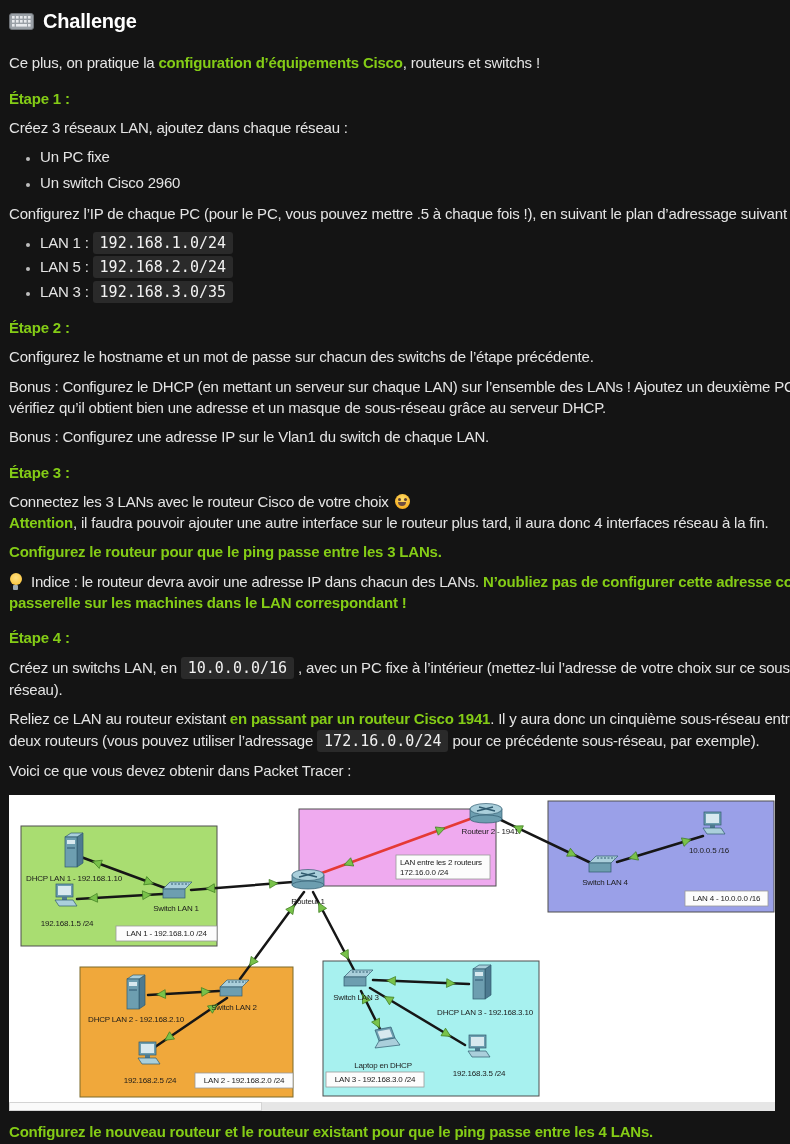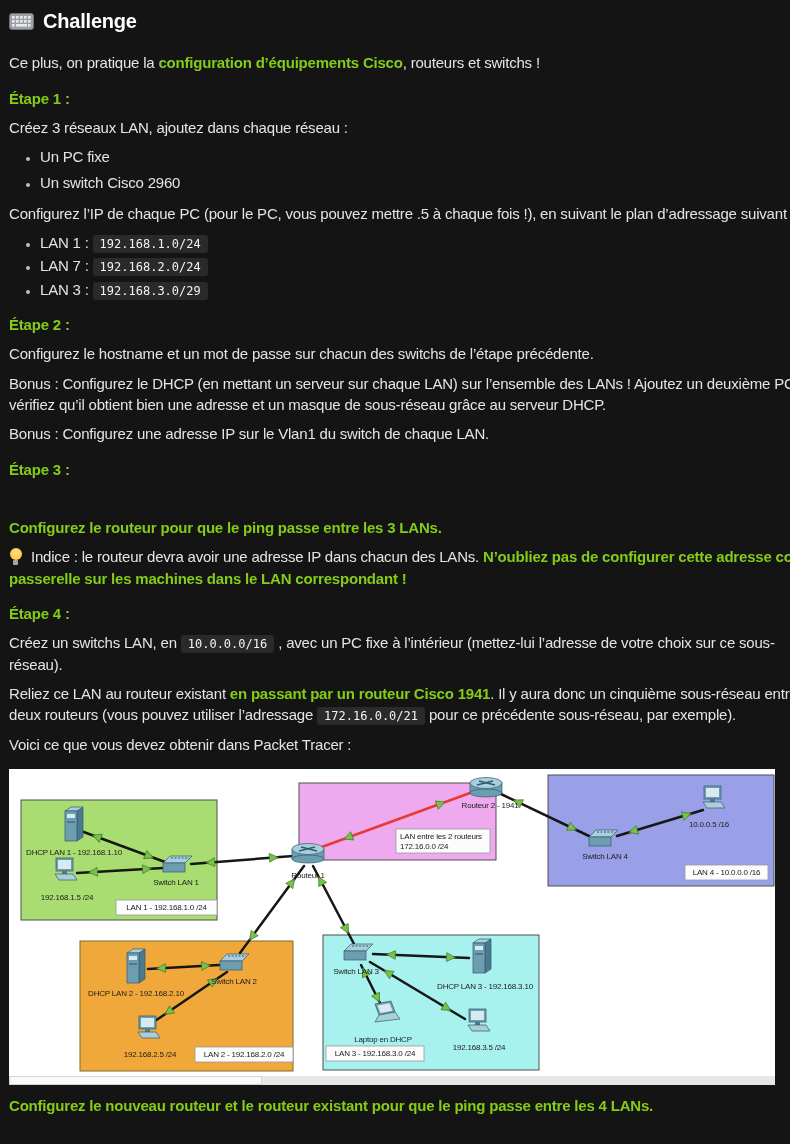--- a/index.html
+++ b/index.html
@@ -12,21 +12,21 @@
   .page{width:828px;padding:5px 0 0 9px;box-sizing:border-box;}
   h1{font-size:20px;font-weight:700;color:#fff;margin:2px 0 17px 0;display:flex;align-items:center;gap:9px;}
   p{margin:8px 0;}
   .b, b{font-weight:700;color:#84cc16;}
   .etape{margin-top:14px;}
   ul{margin:7px 0 10px 0;padding-left:31px;}
   li{margin:4px 0;}
   li::marker{color:#bdbdbd;font-size:12px;}
   code{
     font-family:"DejaVu Sans Mono","Liberation Mono",monospace;
-    font-size:12px;background:#2a2a2a;color:#f2f2f2;
+    font-size:15px;background:#2a2a2a;color:#f2f2f2;
     padding:2px 7px;border-radius:3px;letter-spacing:0;
   }
   li.chip{margin:2px 0;}
   
   .kbd-icon{display:inline-block;line-height:0;}
   .smiley-icon{display:inline-block;width:15px;height:15px;border-radius:50%;
     background:radial-gradient(circle at 50% 35%,#ffdf6b 0%,#f6b125 70%,#e99617 100%);
     position:relative;vertical-align:-2px;margin-left:2px;}
   .smiley-icon::before{content:"";position:absolute;left:3px;top:4px;width:3px;height:3px;border-radius:50%;
     background:#5d4037;box-shadow:6px 0 0 #5d4037;}
@@ -76,39 +76,40 @@
   <p class="b etape">Étape 1 :</p>
   <p>Créez 3 réseaux LAN, ajoutez dans chaque réseau :</p>
   <ul>
     <li>Un PC fixe</li>
     <li>Un switch Cisco 2960</li>
   </ul>
 
   <p>Configurez l’IP de chaque PC (pour le PC, vous pouvez mettre .5 à chaque fois !), en suivant le plan d’adressage suivant :</p>
   <ul>
     <li class="chip"><span>LAN 1 : </span><code>192.168.1.0/24</code></li>
-    <li class="chip"><span>LAN 7 : </span><code>192.168.2.0/24</code></li>
-    <li class="chip"><span>LAN 3 : </span><code>192.168.3.0/29</code></li>
+    <li class="chip"><span>LAN 5 : </span><code>192.168.2.0/24</code></li>
+    <li class="chip"><span>LAN 3 : </span><code>192.168.3.0/35</code></li>
   </ul>
 
   <p class="b etape">Étape 2 :</p>
   <p>Configurez le hostname et un mot de passe sur chacun des switchs de l’étape précédente.</p>
   <p>Bonus : Configurez le DHCP (en mettant un serveur sur chaque LAN) sur l’ensemble des LANs ! Ajoutez un deuxième PC et vérifiez qu’il obtient bien une adresse et un masque de sous-réseau grâce au serveur DHCP.</p>
   <p>Bonus : Configurez une adresse IP sur le Vlan1 du switch de chaque LAN.</p>
 
   <p class="b etape">Étape 3 :</p>
   <p>
-    <br>
+    <span><span>Connectez les 3 LANs avec le routeur Cisco de votre choix </span><span class="smiley-icon"></span></span><br>
+    <span><b>Attention</b><span>, il faudra pouvoir ajouter une autre interface sur le routeur plus tard, il aura donc 4 interfaces réseau à la fin.</span></span>
   </p>
   <p class="b">Configurez le routeur pour que le ping passe entre les 3 LANs.</p>
   <p><span class="bulb-icon"></span><span> Indice : le routeur devra avoir une adresse IP dans chacun des LANs. </span><b>N’oubliez pas de configurer cette adresse comme passerelle sur les machines dans le LAN correspondant !</b></p>
 
   <p class="b etape">Étape 4 :</p>
   <p><span>Créez un switchs LAN, en </span><code>10.0.0.0/16</code><span> , avec un PC fixe à l’intérieur (mettez-lui l’adresse de votre choix sur ce sous-réseau).</span></p>
-  <p><span>Reliez ce LAN au routeur existant </span><b>en passant par un routeur Cisco 1941</b><span>. Il y aura donc un cinquième sous-réseau entre les deux routeurs (vous pouvez utiliser l’adressage </span><code>172.16.0.0/21</code><span> pour ce précédente sous-réseau, par exemple).</span></p>
+  <p><span>Reliez ce LAN au routeur existant </span><b>en passant par un routeur Cisco 1941</b><span>. Il y aura donc un cinquième sous-réseau entre les deux routeurs (vous pouvez utiliser l’adressage </span><code>172.16.0.0/24</code><span> pour ce précédente sous-réseau, par exemple).</span></p>
   <p>Voici ce que vous devez obtenir dans Packet Tracer :</p>
 
   <div class="diagram-wrap">
     <svg id="diagram-svg" class="diagram-canvas" width="766" height="307" viewBox="0 0 766 307" style="background: rgb(255, 255, 255);">
         <rect x="12" y="31" width="196" height="120" fill="#a9dd71" stroke="#4f4f4f" stroke-width="1"></rect>
         <rect x="290" y="14" width="197" height="77" fill="#efaaef" stroke="#4f4f4f" stroke-width="1"></rect>
         <rect x="539" y="6" width="226" height="111" fill="#9aa0e8" stroke="#4f4f4f" stroke-width="1"></rect>
         <rect x="71" y="172" width="213" height="130" fill="#f0a83b" stroke="#7c6a2b" stroke-width="1"></rect>
         <rect x="314" y="166" width="216" height="135" fill="#a7f1ef" stroke="#4f4f4f" stroke-width="1"></rect>
         <line x1="72" y1="62" x2="156" y2="93" stroke="#161616" stroke-width="2.5" stroke-linecap="round"></line>

